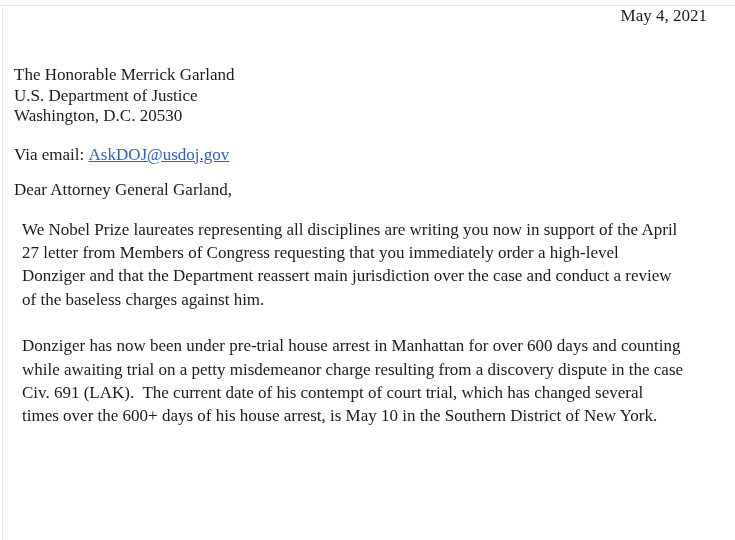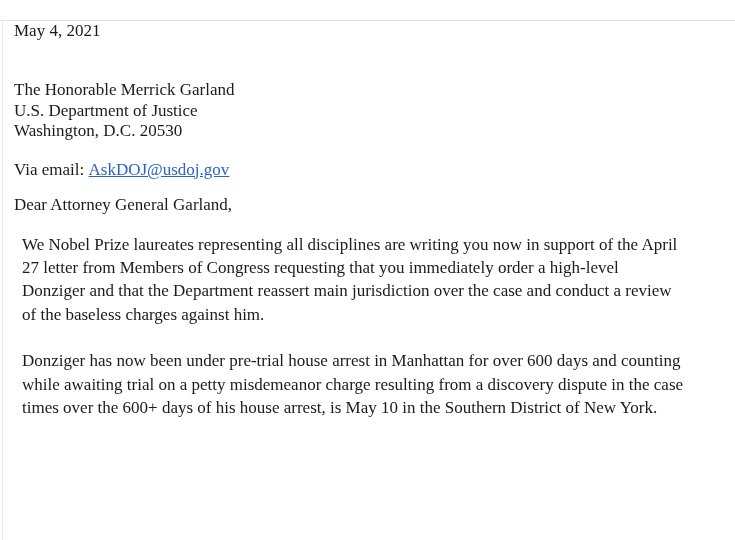--- a/index.html
+++ b/index.html
@@ -35,22 +35,23 @@
     background: #e9e9e9;
   }
   .content {
     position: relative;
     padding: 0 28px 0 14px;
   }
   .line {
     white-space: nowrap;
   }
   .date-line {
-    margin-top: 20px;
+    margin-top: 5px;
     line-height: 21px;
+    text-align: right;
   }
   .recipient {
     margin-top: 39px;
     line-height: 20.5px;
   }
   .via-line {
     margin-top: 17px;
     line-height: 21px;
   }
   .salutation-line {
@@ -97,17 +98,18 @@
     <div class="para para-1">
       <div class="line">We Nobel Prize laureates representing all disciplines are writing you now in support of the April</div>
       <div class="line">27 letter from Members of Congress requesting that you immediately order a high-level</div>
       <div class="line">Donziger and that the Department reassert main jurisdiction over the case and conduct a review</div>
       <div class="line">of the baseless charges against him.</div>
     </div>
 
     <div class="para para-2">
       <div class="line">Donziger has now been under pre-trial house arrest in Manhattan for over 600 days and counting</div>
       <div class="line">while awaiting trial on a petty misdemeanor charge resulting from a discovery dispute in the case</div>
+      <div class="line">Civ. 691 (LAK).&nbsp; The current date of his contempt of court trial, which has changed several</div>
       <div class="line">times over the 600+ days of his house arrest, is May 10 in the Southern District of New York.</div>
     </div>
 
   </div>
 </div>
 
 </body></html>

